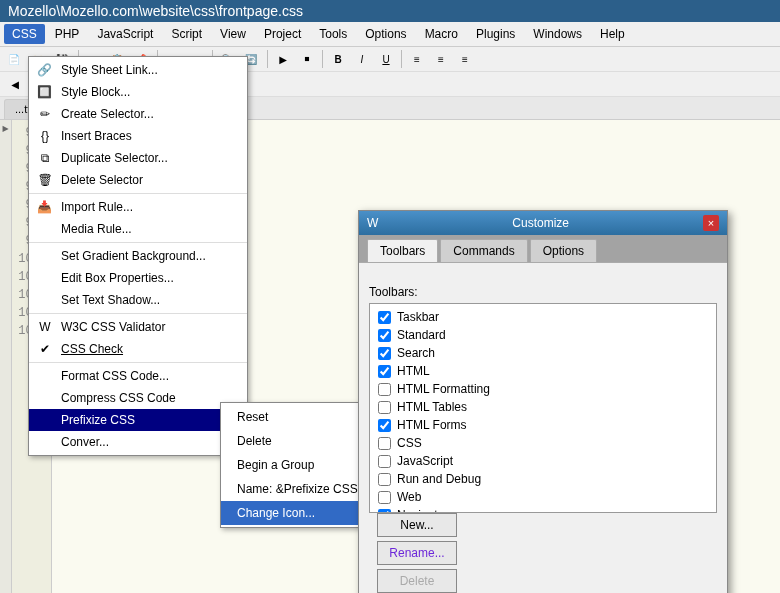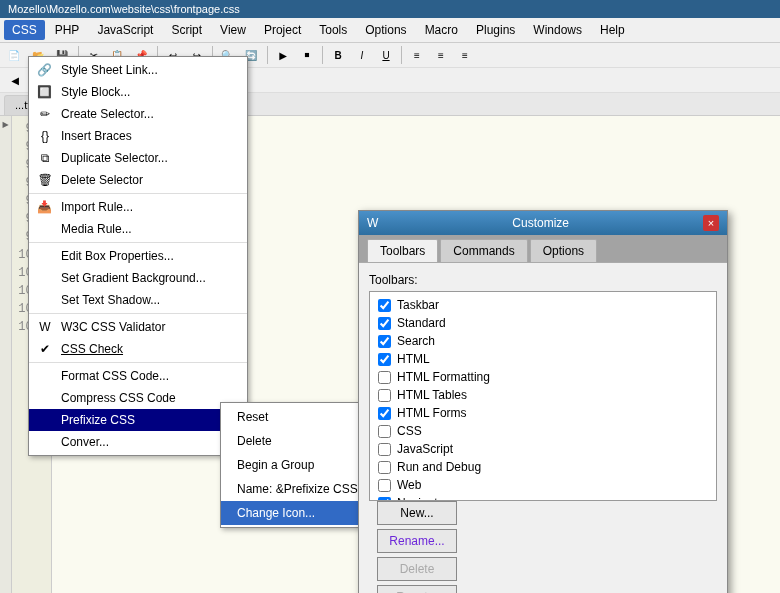--- a/index.html
+++ b/index.html
@@ -11,21 +11,21 @@
       height: 593px;
       overflow: hidden;
       position: relative;
     }
 
     
     .title-bar {
       background: #2c5f8a;
       color: white;
       padding: 3px 8px;
-      font-size: 11px;
+      font-size: 14px;
       display: flex;
       align-items: center;
     }
 
     
     .menu-bar {
       background: #f0f0f0;
       border-bottom: 1px solid #ccc;
       display: flex;
       align-items: center;
@@ -219,20 +219,21 @@
     }
     .dialog-tab.active {
       background: #f0f0f0;
     }
     .dialog-body {
       padding: 10px;
     }
     .dialog-label {
       font-size: 12px;
       margin-bottom: 4px;
+      margin-top: 12px;
     }
     .toolbars-list {
       border: 1px solid #999;
       background: white;
       height: 210px;
       overflow-y: auto;
       padding: 4px;
     }
     .toolbar-list-item {
       display: flex;
@@ -442,25 +443,25 @@
       <span class="icon-placeholder">📥</span>
       <span>Import Rule...</span>
     </div>
     <div class="dropdown-item">
       <span class="icon-placeholder"></span>
       <span>Media Rule...</span>
     </div>
     <div style="border-top:1px solid #ddd; margin: 2px 0;"></div>
     <div class="dropdown-item">
       <span class="icon-placeholder"></span>
+      <span>Set Gradient Background...</span>
+    </div>
+    <div class="dropdown-item">
+      <span class="icon-placeholder"></span>
       <span>Edit Box Properties...</span>
-    </div>
-    <div class="dropdown-item">
-      <span class="icon-placeholder"></span>
-      <span>Set Gradient Background...</span>
     </div>
     <div class="dropdown-item">
       <span class="icon-placeholder"></span>
       <span>Set Text Shadow...</span>
     </div>
     <div style="border-top:1px solid #ddd; margin: 2px 0;"></div>
     <div class="dropdown-item">
       <span class="icon-placeholder">W</span>
       <span>W3C CSS Validator</span>
     </div>

